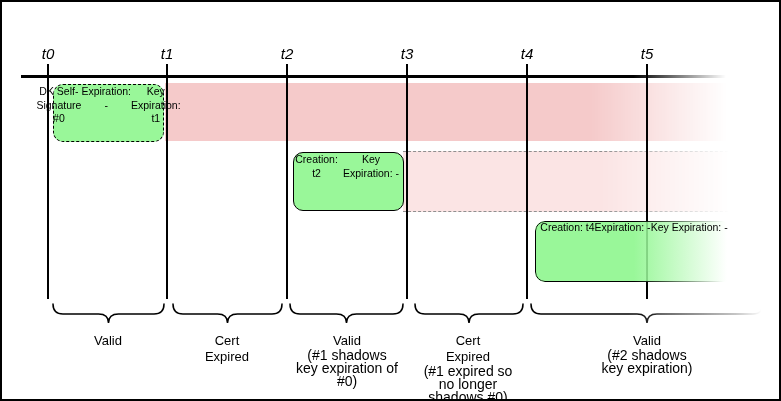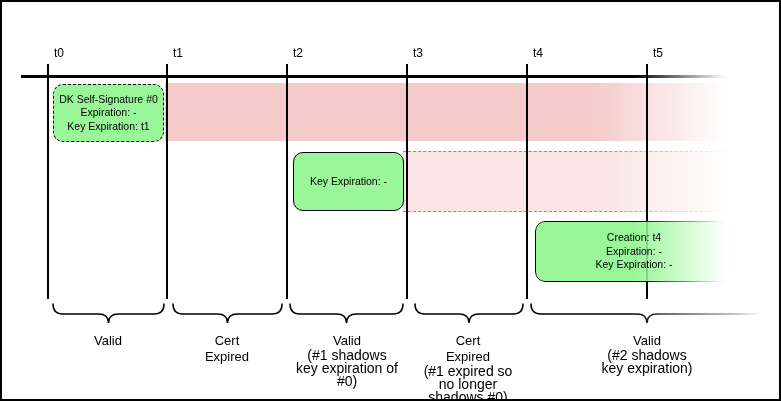--- a/index.html
+++ b/index.html
@@ -2,22 +2,22 @@
 <html style="--signature-green: #99f799; --expired-pink: #f5caca; --shadow-pink: #fbe4e4; --line-black: #000000;"><head>
 <meta charset="utf-8">
 <style>
   html,body { margin:0; padding:0; background:#fff; }
   .canvas {
     position:relative; width:781px; height:401px;
     background:#ffffff; border:2px solid #000; box-sizing:border-box;
     font-family:"Liberation Sans", sans-serif; color:#000; overflow:hidden;
   }
   .tick-label {
-    position:absolute; top:44px; width:32px; text-align:right;
-    font-size:12px; line-height:15px;
+    position:absolute; top:44px; width:32px; text-align:center;
+    font-size:15px; line-height:15px;font-style:italic;
   }
   .vline { position:absolute; top:62px; width:2px; height:235px; background:var(--line-black,#000); }
   .timeline {
     position:absolute; left:19px; top:73px; width:712px; height:2.5px;
     background:var(--line-black,#000);
     -webkit-mask-image:linear-gradient(90deg,#000 86%,transparent 99%);
             mask-image:linear-gradient(90deg,#000 86%,transparent 99%);
   }
   .band { position:absolute; box-sizing:border-box; }
   .band.expired {
@@ -29,21 +29,21 @@
   .band.shadowed {
     left:401px; top:149px; width:330px; height:61px;
     background:var(--shadow-pink,#fbe4e4);
     border-top:1px dashed #8f8f8f; border-bottom:1px dashed #8f8f8f;
     -webkit-mask-image:linear-gradient(90deg,#000 60%,transparent 99%);
             mask-image:linear-gradient(90deg,#000 60%,transparent 99%);
   }
   .sigbox {
     position:absolute; box-sizing:border-box; border-radius:10px;
     background:var(--signature-green,#99f799); border:1.6px solid #000;
-    display:flex; flex-direction:column; justify-content:center;
+    display:flex; flex-direction:row; justify-content:center;
     text-align:center; font-size:10.5px; line-height:13.5px;
   }
   .sigbox.dashed { border-style:dashed; }
   .sigbox.faded {
     border:none;
     background:linear-gradient(90deg, var(--signature-green,#99f799) 50%, rgba(255,255,255,0) 97%);
   }
   .sigbox.faded::before {
     content:""; position:absolute; inset:0; border:1.6px solid #000; border-radius:10px;
     -webkit-mask-image:linear-gradient(90deg,#000 50%,transparent 95%);
@@ -84,20 +84,21 @@
   <div class="vline" style="left:524px"></div>
   <div class="vline" style="left:644px"></div>
 
   <div class="sigbox dashed" style="left:51px; top:82px; width:111px; height:58px">
     <div>DK Self-Signature #0</div>
     <div>Expiration: -</div>
     <div>Key Expiration: t1</div>
   </div>
 
   <div class="sigbox" style="left:291px; top:150px; width:111px; height:59px">
+    <div>Creation: t2</div>
     <div>Key Expiration: -</div>
   </div>
 
   <div class="sigbox faded" style="left:533px; top:219px; width:198px; height:61px">
     <div>Creation: t4</div>
     <div>Expiration: -</div>
     <div>Key Expiration: -</div>
   </div>
 
   <svg class="brace" style="left:50px" width="113" height="22" viewBox="0 0 113 22">

